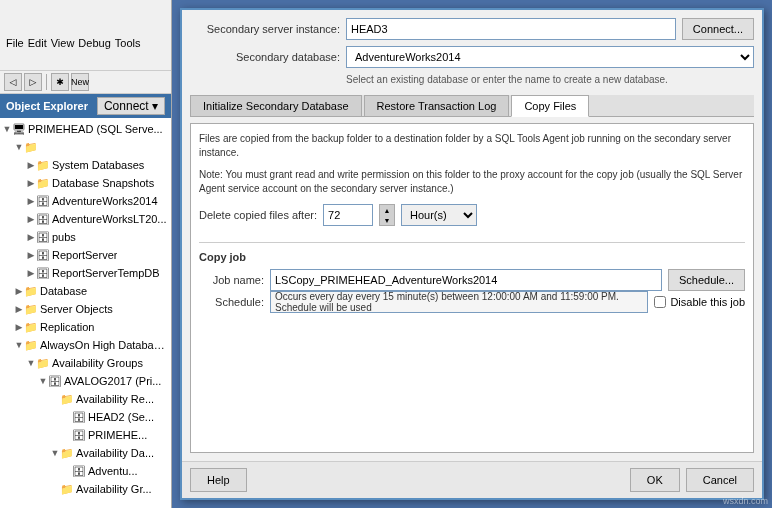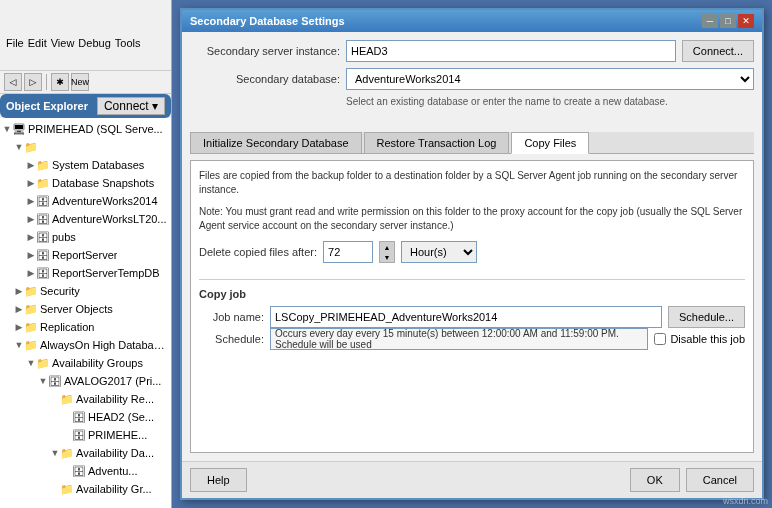--- a/index.html
+++ b/index.html
@@ -46,21 +46,20 @@
 
     .oe-header {
       background: #3a6ea5;
       color: white;
       padding: 3px 6px;
       font-weight: bold;
       font-size: 11px;
       display: flex;
       align-items: center;
       justify-content: space-between;
-      border-radius: 6px;
     }
     .connect-btn {
       background: #e0e0e0;
       color: black;
       border: 1px solid #aaa;
       padding: 1px 6px;
       cursor: pointer;
       font-size: 12px;
       display: flex; align-items: center; gap: 2px;
     }
@@ -151,21 +150,21 @@
       font-size: 11px;
     }
 
     .hint-text { font-size: 10px; color: #555; margin-left: 156px; }
 
     
     .tab-bar {
       display: flex;
       border-bottom: 1px solid #aaa;
       background: #e0e0e0;
-      margin-top: 19px;
+      margin-top: 4px;
       align-items: flex-end;
     }
     .tab {
       padding: 4px 12px;
       border: 1px solid #aaa;
       border-bottom: none;
       cursor: pointer;
       background: #d0d0d0;
       margin-right: 2px;
       font-size: 11px;
@@ -371,21 +370,21 @@
         <span style="overflow: hidden; text-overflow: ellipsis; white-space: nowrap;">ReportServer</span>
       </div>
       <div class="tree-item" style="padding-left: 26px;">
         <span class="expand-btn">▶</span>
         <span class="tree-icon">🗄</span>
         <span style="overflow: hidden; text-overflow: ellipsis; white-space: nowrap;">ReportServerTempDB</span>
       </div>
       <div class="tree-item" style="padding-left: 14px;">
         <span class="expand-btn">▶</span>
         <span class="tree-icon">📁</span>
-        <span style="overflow: hidden; text-overflow: ellipsis; white-space: nowrap;">Security</span>
+        <span style="overflow: hidden; text-overflow: ellipsis; white-space: nowrap;">Database</span>
       </div>
       <div class="tree-item" style="padding-left: 14px;">
         <span class="expand-btn">▶</span>
         <span class="tree-icon">📁</span>
         <span style="overflow: hidden; text-overflow: ellipsis; white-space: nowrap;">Server Objects</span>
       </div>
       <div class="tree-item" style="padding-left: 14px;">
         <span class="expand-btn">▶</span>
         <span class="tree-icon">📁</span>
         <span style="overflow: hidden; text-overflow: ellipsis; white-space: nowrap;">Replication</span>
@@ -432,28 +431,20 @@
       </div>
       <div class="tree-item" style="padding-left: 50px;">
         <span class="expand-btn"> </span>
         <span class="tree-icon">📁</span>
         <span style="overflow: hidden; text-overflow: ellipsis; white-space: nowrap;">Availability Gr...</span>
       </div>
     </div>
 </div>
 
 <div class="dialog">
-  <div class="dialog-titlebar">
-    <span>Secondary Database Settings</span>
-    <div class="titlebar-controls">
-      <button class="title-btn min">─</button>
-      <button class="title-btn max">□</button>
-      <button class="title-btn">✕</button>
-    </div>
-  </div>
 
   <div class="dialog-content">
 
     <div class="form-row">
       <span class="form-label">Secondary server instance:</span>
       <input class="form-input" type="text" id="srvInput" value="HEAD3" style="">
       <button class="connect-dialog-btn">Connect...</button>
     </div>
 
     <div class="form-row">
@@ -464,21 +455,21 @@
 
     <div class="hint-text">Select an existing database or enter the name to create a new database.</div>
 
     <div class="tab-bar" id="tab-bar">
         <div class="tab">Initialize Secondary Database</div>
         <div class="tab">Restore Transaction Log</div>
         <div class="tab active">Copy Files</div>
       </div>
 
     <div class="tab-content">
-      <div class="info-text">Files are copied from the backup folder to a destination folder by a SQL Server Agent job running on the secondary server instance.</div>
+      <div class="info-text">Files are copied from the backup folder to a destination folder by a SQL Tools Agent job running on the secondary server instance.</div>
 
 
       <div class="note-text">Note: You must grant read and write permission on this folder to the proxy account for the copy job (usually the SQL Server Agent service account on the secondary server instance.)</div>
 
       <div class="delete-row">
         <span class="delete-label">Delete copied files after:</span>
         <input class="spinner-input" type="text" id="deleteVal" value="72" style="">
         <div class="spinner-btns">
           <button class="spinner-btn">▲</button>
           <button class="spinner-btn">▼</button>

